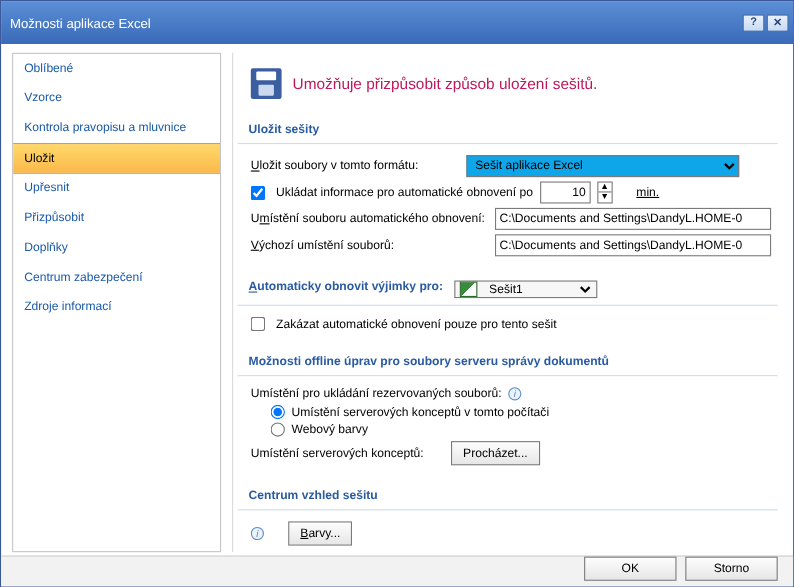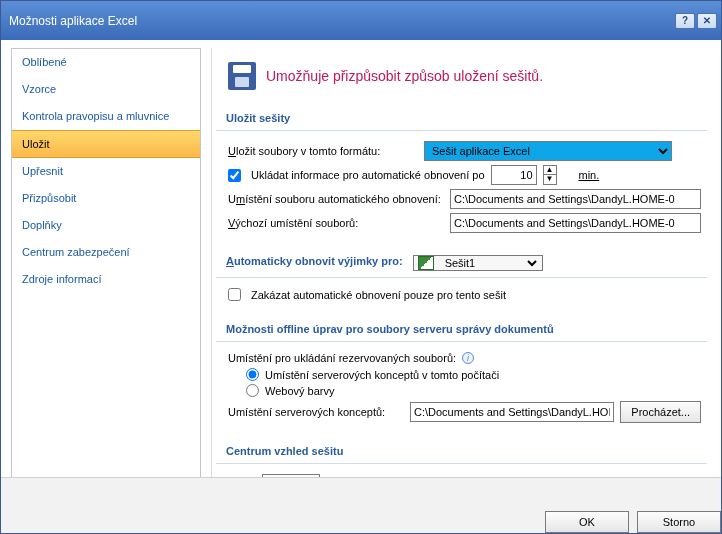--- a/index.html
+++ b/index.html
@@ -24,21 +24,21 @@
   select, input[type=text] { border: 1px solid #7a7a7a; font-size: 11px; font-family: inherit; height: 20px; padding: 1px 3px; background: #fff; }
   select { background: #0ea5e9; }
   .combo-wide { width: 248px; }
   .spin { width: 46px; text-align: right; }
   .underline { text-decoration: underline; }
   .chk { margin-right: 4px; }
   .info-icon { display:inline-block; width:12px; height:12px; border:1px solid #5b8cc7; border-radius:50%; color:#5b8cc7; font-size:9px; text-align:center; line-height:10px; font-style:italic; background:#eaf2fb; }
   .long-input { flex: 1; min-width: 10px; }
   .radio-row { display:flex; align-items:center; gap:6px; margin: 3px 0 3px 18px; }
   .btn { border: 1px solid #7a7a7a; background: linear-gradient(#fdfdfd,#e6e6e6); padding: 2px 10px; height: 22px; font-family: inherit; font-size: 11px; cursor: pointer; }
-  .footer { position: absolute; bottom: 0; left: 0; right: 0; height: 56px; border-top: 1px solid #d0d0d0; background: #f2f2f2; display: flex; justify-content: flex-end; align-items: flex-end; gap: 8px; padding-right: 0; }
+  .footer { position: absolute; bottom: 0; left: 0; right: 0; height: 28px; border-top: 1px solid #d0d0d0; background: #f2f2f2; display: flex; justify-content: flex-end; align-items: flex-start; gap: 8px; padding-right: 14px; }
   .footer .btn { width: 84px; }
   .wb-icon { width:16px; height:14px; display:inline-block; background: linear-gradient(135deg,#3a8b3a 50%, #fff 50%); border:1px solid #2a6a2a; }
 </style>
 </head>
 <body>
 
 <div class="window">
   <div class="titlebar">
     <span class="title">Možnosti aplikace Excel</span>
     <div class="tb-btn">?</div>
@@ -114,21 +114,20 @@
         <div class="radio-row">
           <input type="radio" name="r1" checked="" style="">
           <span>Umístění serverových konceptů v tomto počítači</span>
         </div>
         <div class="radio-row">
           <input type="radio" name="r1" style="">
           <span>Webový barvy</span>
         </div>
         <div class="row">
           <span class="lbl" style="width:176px">Umístění serverových konceptů:</span>
-          <input type="text" class="long-input" value="C:\Documents and Settings\DandyL.HOI" style="">
           <button class="btn">Procházet...</button>
         </div>
       </div>
 
       <div class="section-head">Centrum vzhled sešitu</div>
       <div class="section-body">
         <div class="row">
           <span class="info-icon">i</span>
           <span style="width:10px"></span>
           <button class="btn"><span class="underline">B</span>arvy...</button>

